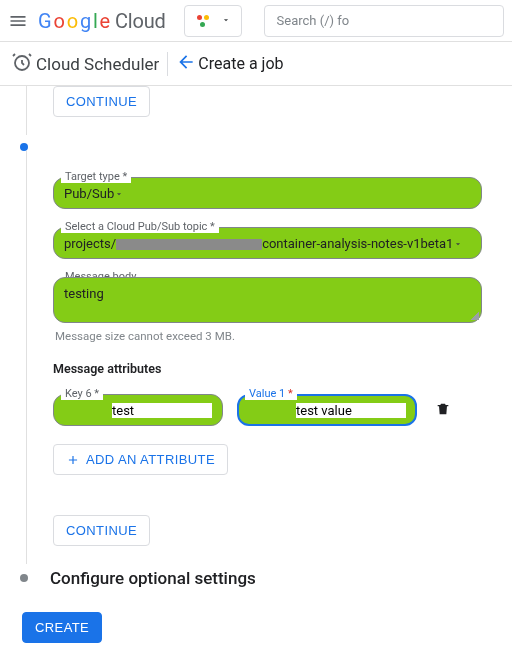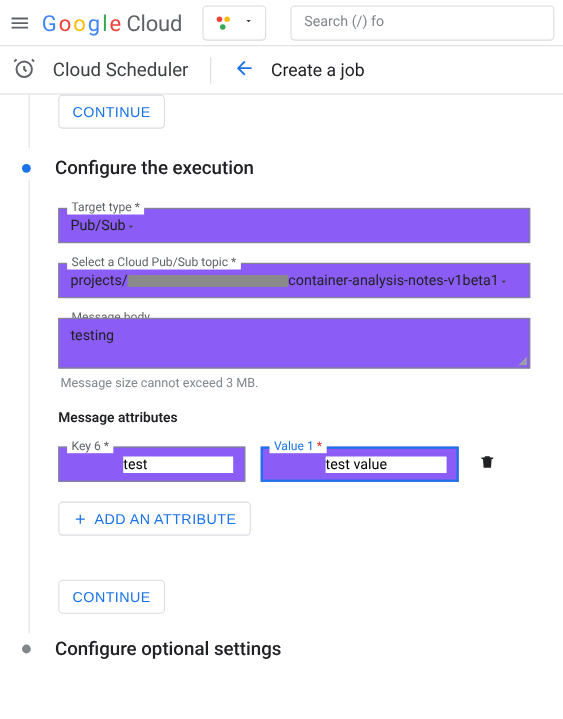--- a/index.html
+++ b/index.html
@@ -73,21 +73,21 @@
     font-size: 13px;
   }
 
   
   .subheader {
     height: 44px;
     border-bottom: 1px solid #e0e0e0;
     display: flex;
     align-items: center;
     padding: 0 10px;
-    gap: 14px;
+    gap: 2px;
   }
   .clock-icon { color:#5f6368; }
   .product-name { font-size: 17px; color:#3c4043; }
   .vdiv { width:1px; height:24px; background:#dadce0; margin: 0 6px;}
   .back-arrow { color:#1a73e8; cursor:pointer; }
   .page-title { font-size: 16px; color:#202124; }
 
   
   .main { padding: 0 0 30px 20px; }
 
@@ -129,26 +129,26 @@
     padding: 0 4px;
     font-size: 11px;
     color: #5f6368;
   }
   .floating-label.req::after { content:" *"; }
   .floating-label.blue { color:#1a73e8; }
   .floating-label.blue::after { content:" *"; color:#d93025; }
   .outlined {
     width: 100%;
     border: 1px solid #80868b;
-    border-radius: 0;
+    border-radius: 12px;
     padding: 8px 10px 7px 10px;
     font-size: 13px;
     display: flex;
     align-items: center;
-    background:#8b5cf6;
+    background:#84cc16;
   }
   .outlined.focus { border: 2px solid #1a73e8; padding: 7px 9px 6px 9px;}
   .outlined.textarea { min-height: 46px; align-items: flex-start; resize: both; position:relative;}
   .outlined.textarea::after {
     content:""; position:absolute; right:2px; bottom:2px;
     width:8px; height:8px;
     background: linear-gradient(135deg, transparent 50%, #9aa0a6 50%);
   }
   .redacted {
     display:inline-block;
@@ -229,21 +229,20 @@
 </div>
 
 <div class="main">
 
   <div class="step-line" style="padding-top:0;">
     <button class="btn">CONTINUE</button>
   </div>
 
   <div class="step-dot-row">
     <span class="step-dot active"></span>
-    <span class="section-title">Configure the execution</span>
   </div>
 
   <div class="step-line">
     <div class="form-content" style="margin-left:0;">
 
       <div class="field-wrap w-full">
         <span class="floating-label req">Target type</span>
         <div class="outlined">
           <span>Pub/Sub</span>
           <svg width="10" height="10" viewBox="0 0 24 24" fill="#3c4043">
@@ -308,15 +307,16 @@
       </div>
     </div>
   </div>
 
   <div class="step-dot-row" style="margin-top:4px;">
     <span class="step-dot inactive"></span>
     <span class="section-title">Configure optional settings</span>
   </div>
 
   <div class="footer-actions">
+    <button class="btn primary">CREATE</button>
   </div>
 
 </div>
 
 </body></html>

